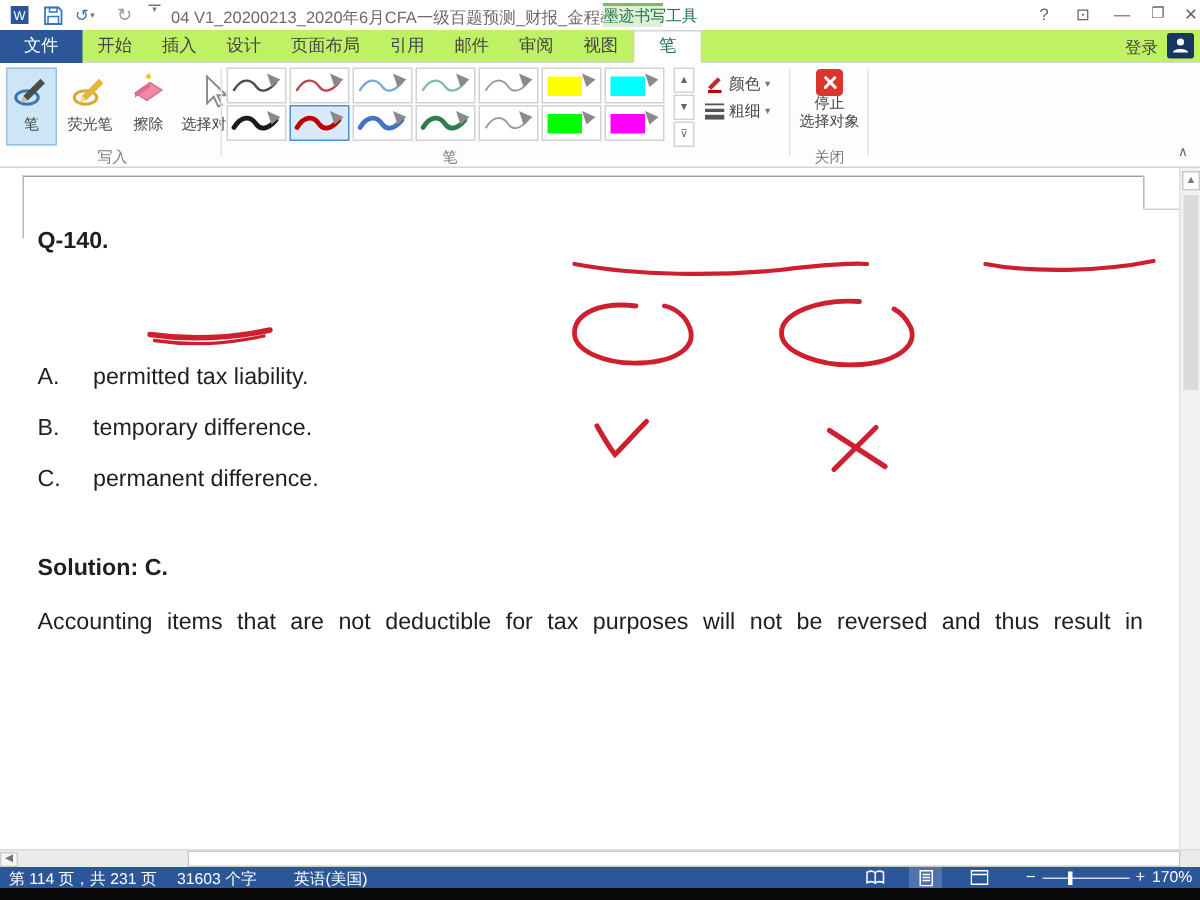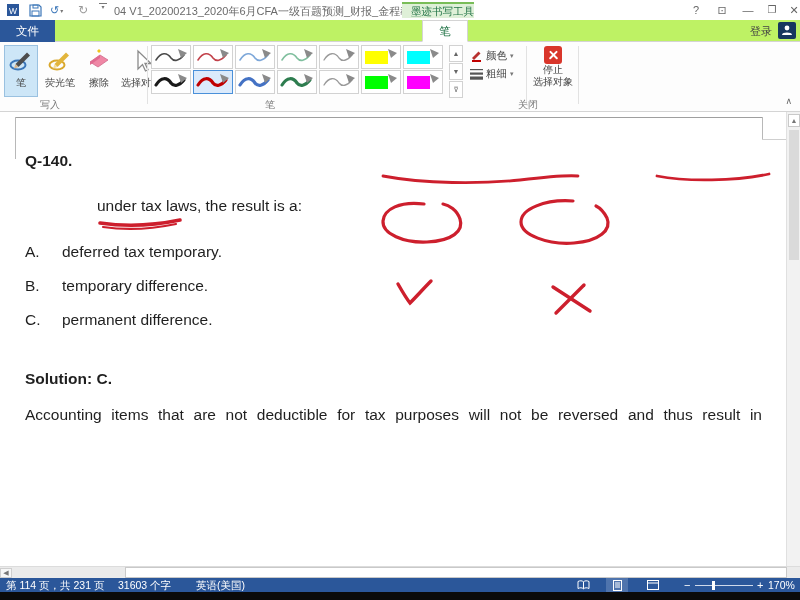--- a/index.html
+++ b/index.html
@@ -10,22 +10,22 @@
   #titlebar{position:absolute;left:0;top:0;width:800px;height:20px;background:#fff;}
   .qat{position:absolute;top:3px;height:14px;display:flex;align-items:center;color:#3b76b8;font-size:11px;}
   #word-logo{left:7px;}
   #save-btn{left:29px;}
   #undo-btn{left:50px;color:#3b76b8;}
   #redo-btn{left:78px;color:#9a9a9a;font-size:12px;}
   #qat-more{left:98px;width:10px;flex-direction:column;}
   #qat-more .bar{width:8px;border-top:1px solid #777;margin-bottom:1px;}
   #qat-more .car{font-size:6px;color:#777;line-height:4px;}
   #doc-title{position:absolute;left:114px;top:4px;font-size:11px;color:#6b6b6b;white-space:nowrap;}
-  #ctx-header{position:absolute;left:402px;top:2px;width:72px;height:16px;background:#dff0d8;border-top:2px solid #79bd58;
-    color:#217346;font-size:10.5px;text-align:right;line-height:14px;white-space:nowrap;}
+  #ctx-header{position:absolute;left:402px;top:2px;width:40px;height:16px;background:#dff0d8;border-top:2px solid #79bd58;
+    color:#217346;font-size:10.5px;text-align:left;line-height:14px;white-space:nowrap;}
   .winbtn{position:absolute;top:2px;width:20px;height:16px;text-align:center;line-height:16px;font-size:11px;color:#666;}
   #help-btn{left:686px;}
   #ribbon-opts-btn{left:712px;}
   #min-btn{left:738px;}
   #restore-btn{left:762px;font-size:10px;}
   #close-btn{left:784px;}
 
   
   #tabrow{position:absolute;left:0;top:20px;width:800px;height:22px;background:#bef264;border-bottom:1px solid #d4d4d4;}
   #file-tab{position:absolute;left:0;top:0;width:55px;height:22px;background:#2b579a;color:#fff;
@@ -34,21 +34,21 @@
   .tab{height:22px;line-height:22px;padding:0 10px;font-size:11.5px;color:#444;white-space:nowrap;}
   #active-tab{position:absolute;left:422px;top:0;width:46px;height:22px;background:#fff;border:1px solid #d4d4d4;border-bottom:1px solid #fff;
     color:#217346;font-size:11.5px;text-align:center;line-height:20px;z-index:2;}
   #signin{position:absolute;right:28px;top:4px;font-size:11px;color:#444;}
   #avatar{position:absolute;right:4px;top:2px;width:18px;height:17px;background:#17375e;border-radius:2px;}
   #avatar svg{display:block;margin:2px auto 0;}
 
   
   #ribbon{position:absolute;left:0;top:42px;width:800px;height:70px;background:#fdfdfd;border-bottom:1px solid #d4d4d4;}
   .rsep{position:absolute;top:4px;height:58px;border-left:1px solid #e2e2e2;}
-  .grp-label{position:absolute;top:56px;font-size:10px;color:#7a7a7a;text-align:left;white-space:nowrap;}
+  .grp-label{position:absolute;top:56px;font-size:10px;color:#7a7a7a;text-align:center;white-space:nowrap;}
   .bigbtn{position:absolute;top:3px;height:52px;display:flex;flex-direction:column;align-items:center;justify-content:flex-start;
     padding-top:2px;border:1px solid transparent;}
   .bigbtn .lbl{font-size:10px;color:#444;margin-top:2px;white-space:nowrap;}
   .bigbtn.sel{background:#cde6f7;border-color:#9ac1e0;}
   
   #pen-gallery{position:absolute;left:151px;top:3px;width:296px;height:52px;}
   .gal-row{display:flex;height:25px;}
   .gal-cell{width:40px;height:24px;background:#fff;border:1px solid #d2d2d2;margin-right:2px;margin-bottom:2px;
     display:flex;align-items:center;justify-content:center;}
   .gal-cell.sel{border:1.5px solid #4a90d9;background:#dbeafb;}
@@ -126,20 +126,30 @@
     <div id="ctx-header">墨迹书写工具</div>
     <div class="winbtn" id="help-btn">?</div>
     <div class="winbtn" id="ribbon-opts-btn">⊡</div>
     <div class="winbtn" id="min-btn">—</div>
     <div class="winbtn" id="restore-btn">❐</div>
     <div class="winbtn" id="close-btn">✕</div>
   </div>
 
   <div id="tabrow">
     <div id="file-tab" class="tab">文件</div>
+    <div id="tabs-host">
+        <div class="tab">开始</div>
+        <div class="tab">插入</div>
+        <div class="tab">设计</div>
+        <div class="tab">页面布局</div>
+        <div class="tab">引用</div>
+        <div class="tab">邮件</div>
+        <div class="tab">审阅</div>
+        <div class="tab">视图</div>
+      </div>
     <div id="active-tab">笔</div>
     <div id="signin">登录</div>
     <div id="avatar">
       <svg width="12" height="12" viewBox="0 0 12 12">
           <circle cx="6" cy="4" r="2.4" fill="#fff"></circle>
           <path d="M1 11 C1 7.8 11 7.8 11 11 Z" fill="#fff"></path>
         </svg>
     </div>
   </div>
 
@@ -303,25 +313,24 @@
     <div id="ribbon-collapse">∧</div>
   </div>
 
   <div id="docarea">
     <div class="pgline" style="left:15px;top:5px;width:747px;border-top:1px solid #9f9f9f;"></div>
     <div class="pgline" style="left:15px;top:5px;height:42px;border-left:1px solid #b8b8b8;"></div>
     <div class="pgline" style="left:762px;top:5px;height:22px;border-left:1px solid #b8b8b8;"></div>
     <div class="pgline" style="left:762px;top:27px;width:24px;border-top:1px solid #cfcfcf;"></div>
 
     <div class="txt b" style="left:25px;top:40px;">Q-140.</div>
-    <div class="txt" style="left:97px;top:85px;">under tax laws, the result is a:</div>
 
     <div id="options-host">
         <div class="txt" style="left: 25px; top: 131px;">A.</div>
-        <div class="txt" style="left: 62px; top: 131px;">deferred tax temporary.</div>
+        <div class="txt" style="left: 62px; top: 131px;">permitted tax liability.</div>
         <div class="txt" style="left: 25px; top: 165px;">B.</div>
         <div class="txt" style="left: 62px; top: 165px;">temporary difference.</div>
         <div class="txt" style="left: 25px; top: 199px;">C.</div>
         <div class="txt" style="left: 62px; top: 199px;">permanent difference.</div>
       </div>
 
     <div class="txt b" style="left:25px;top:258px;">Solution: C.</div>
     <div class="txt just" style="left:25px;top:294px;width:737px;">Accounting items that are not deductible for tax purposes will not be reversed and thus result in</div>
 
     <svg id="ink-overlay" width="786" height="454" viewBox="0 0 786 454">

